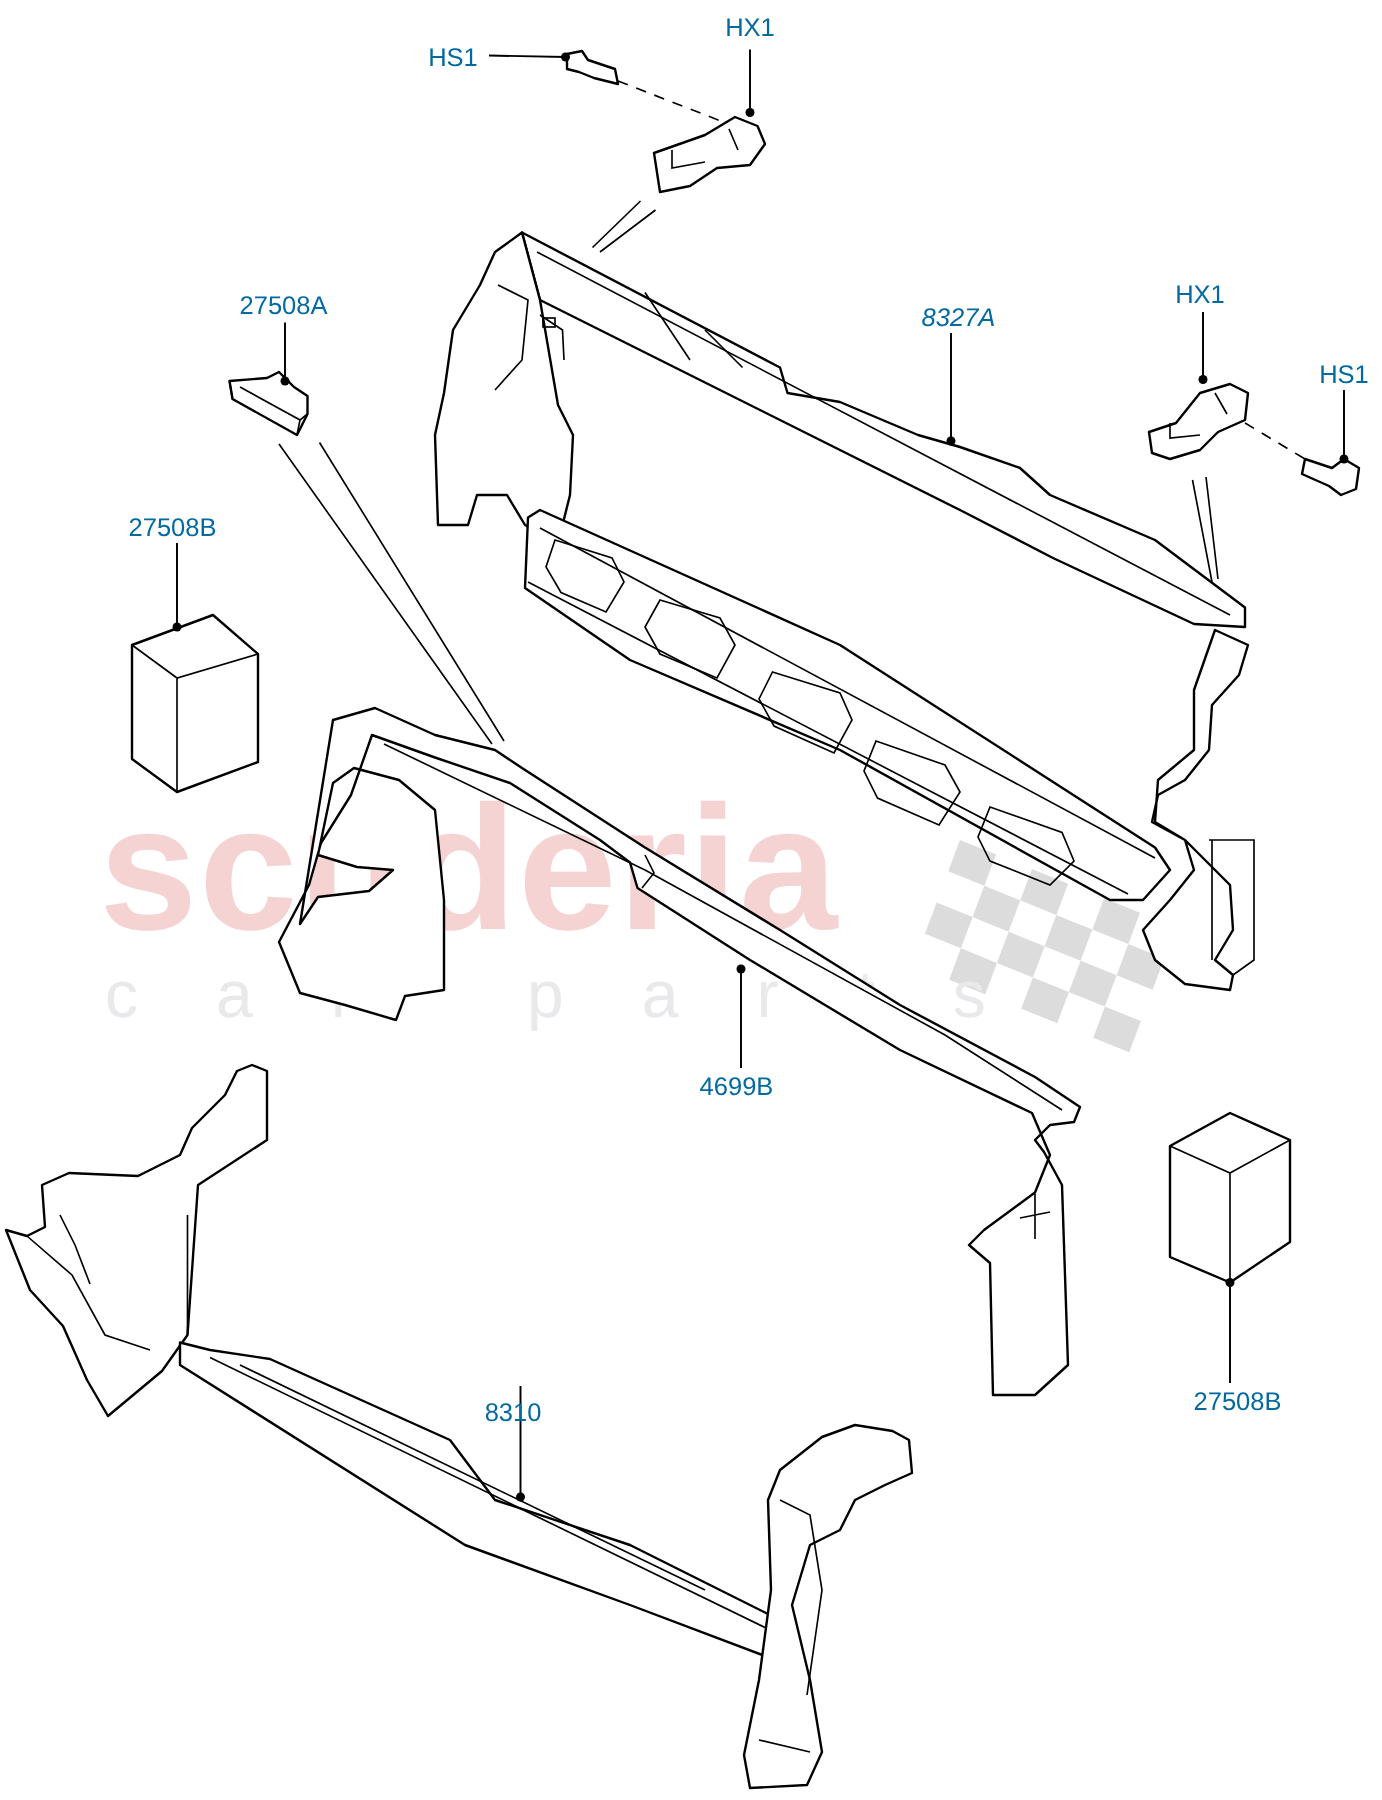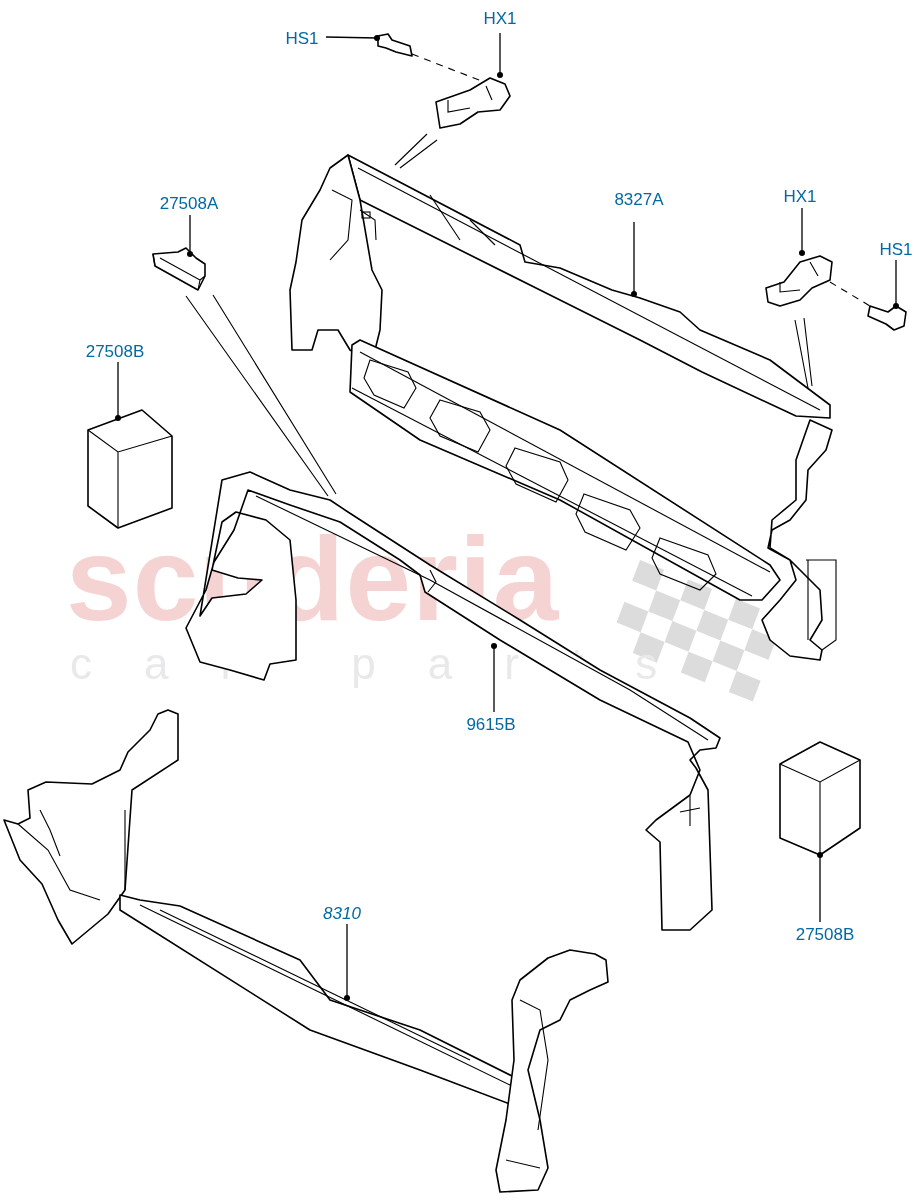--- a/index.html
+++ b/index.html
@@ -157,21 +157,21 @@
       <line class="lead" x1="494" y1="646" x2="494" y2="712"></line>
       <circle class="dot" cx="494" cy="646" r="3"></circle>
       <line class="lead" x1="347" y1="924" x2="347" y2="998"></line>
       <line class="lead" x1="820" y1="855" x2="820" y2="922"></line>
     </g>
   </svg>
 
   <div class="callout" style="left:302px; top:30px;">HS1</div>
   <div class="callout" style="left:500px; top:10px;">HX1</div>
   <div class="callout" style="left:189px; top:195px;">27508A</div>
-  <div class="callout" style="left:639px; top:191px;">8327A</div>
+  <div class="callout" style="left:639px; top:203px;font-style:italic;">8327A</div>
   <div class="callout" style="left:800px; top:188px;">HX1</div>
   <div class="callout" style="left:896px; top:241px;">HS1</div>
   <div class="callout" style="left:115px; top:343px;">27508B</div>
-  <div class="callout" style="left:491px; top:716px;">9615B</div>
-  <div class="callout" style="left:342px; top:905px;font-style:italic;">8310</div>
+  <div class="callout" style="left:491px; top:716px;">4699B</div>
+  <div class="callout" style="left:342px; top:933px;">8310</div>
   <div class="callout" style="left:825px; top:926px;">27508B</div>
 
 </div>
 
 </body></html>

